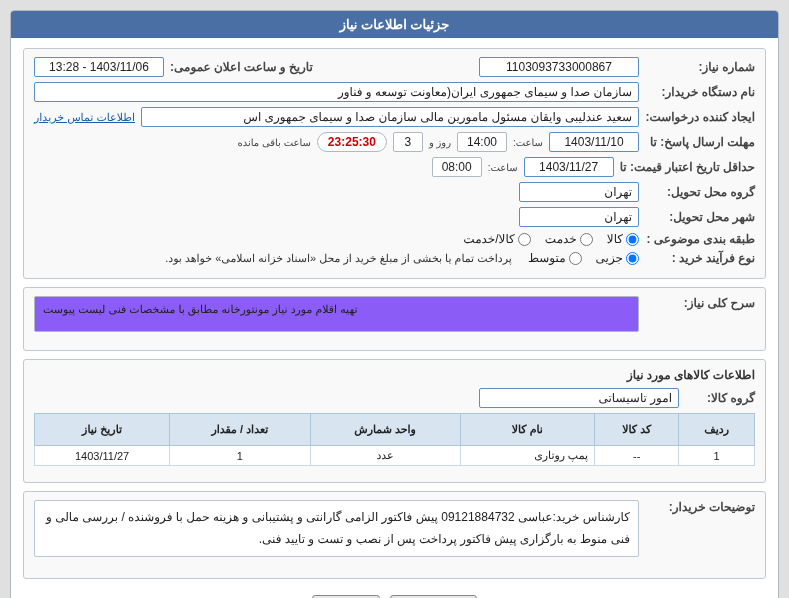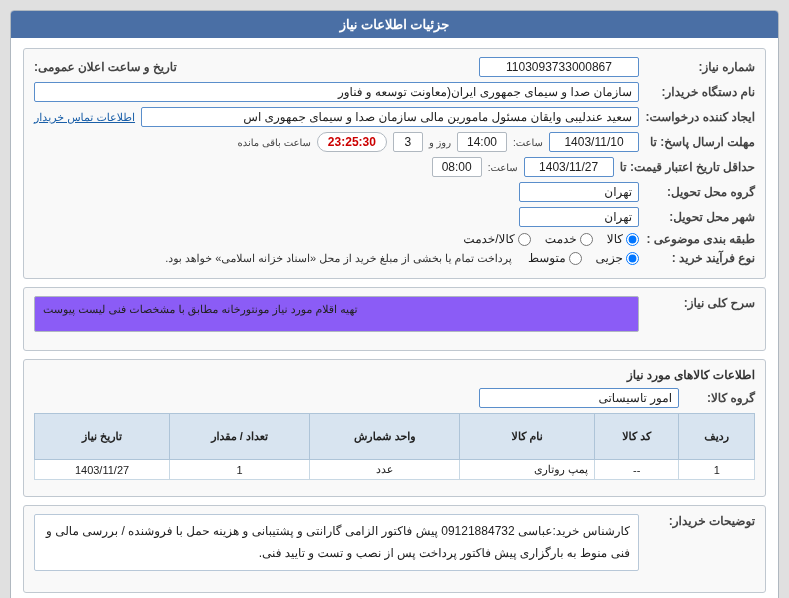--- a/index.html
+++ b/index.html
@@ -108,32 +108,33 @@
     }
     .items-table {
       width: 100%;
       border-collapse: collapse;
       font-size: 11px;
       margin-bottom: 8px;
     }
     .items-table th {
       background: #d8e4f0;
       border: 1px solid #aec4d8;
-      padding: 16px 6px;
+      padding: 9px 6px;
       text-align: center;
       font-weight: bold;
     }
     .items-table td {
       border: 1px solid #c8d8e4;
       padding: 3px 6px;
       text-align: center;
       background: #fff;
     }
     .items-table td.col-name {
       text-align: right;
+      font-family: Liberation Serif, serif;
     }
     
     .group-row {
       display: flex;
       align-items: center;
       gap: 6px;
       margin-bottom: 5px;
     }
     .description-box {
       background: #fff;
@@ -186,20 +187,21 @@
     <div class="card-header">جزئیات اطلاعات نیاز</div>
     <div class="card-body">
 
       <div class="info-section">
 
         <div class="info-row">
           <span class="info-label">شماره نیاز:</span>
           <div class="info-value blue-border" style="flex:0 0 160px; text-align:center;">1103093733000867</div>
           <span style="flex:1;"></span>
           <span class="info-label" style="min-width:auto;">تاریخ و ساعت اعلان عمومی:</span>
+          <div class="info-value blue-border" style="flex:0 0 130px; text-align:center;">1403/11/06 - 13:28</div>
         </div>
 
         <div class="info-row">
           <span class="info-label">نام دستگاه خریدار:</span>
           <div class="info-value blue-border">سازمان صدا و سیمای جمهوری ایران(معاونت توسعه و فناور</div>
         </div>
 
         <div class="info-row">
           <span class="info-label">ایجاد کننده درخواست:</span>
           <div class="info-value blue-border">سعید عندلیبی وایقان مسئول مامورین مالی  سازمان صدا و سیمای جمهوری اس</div>

